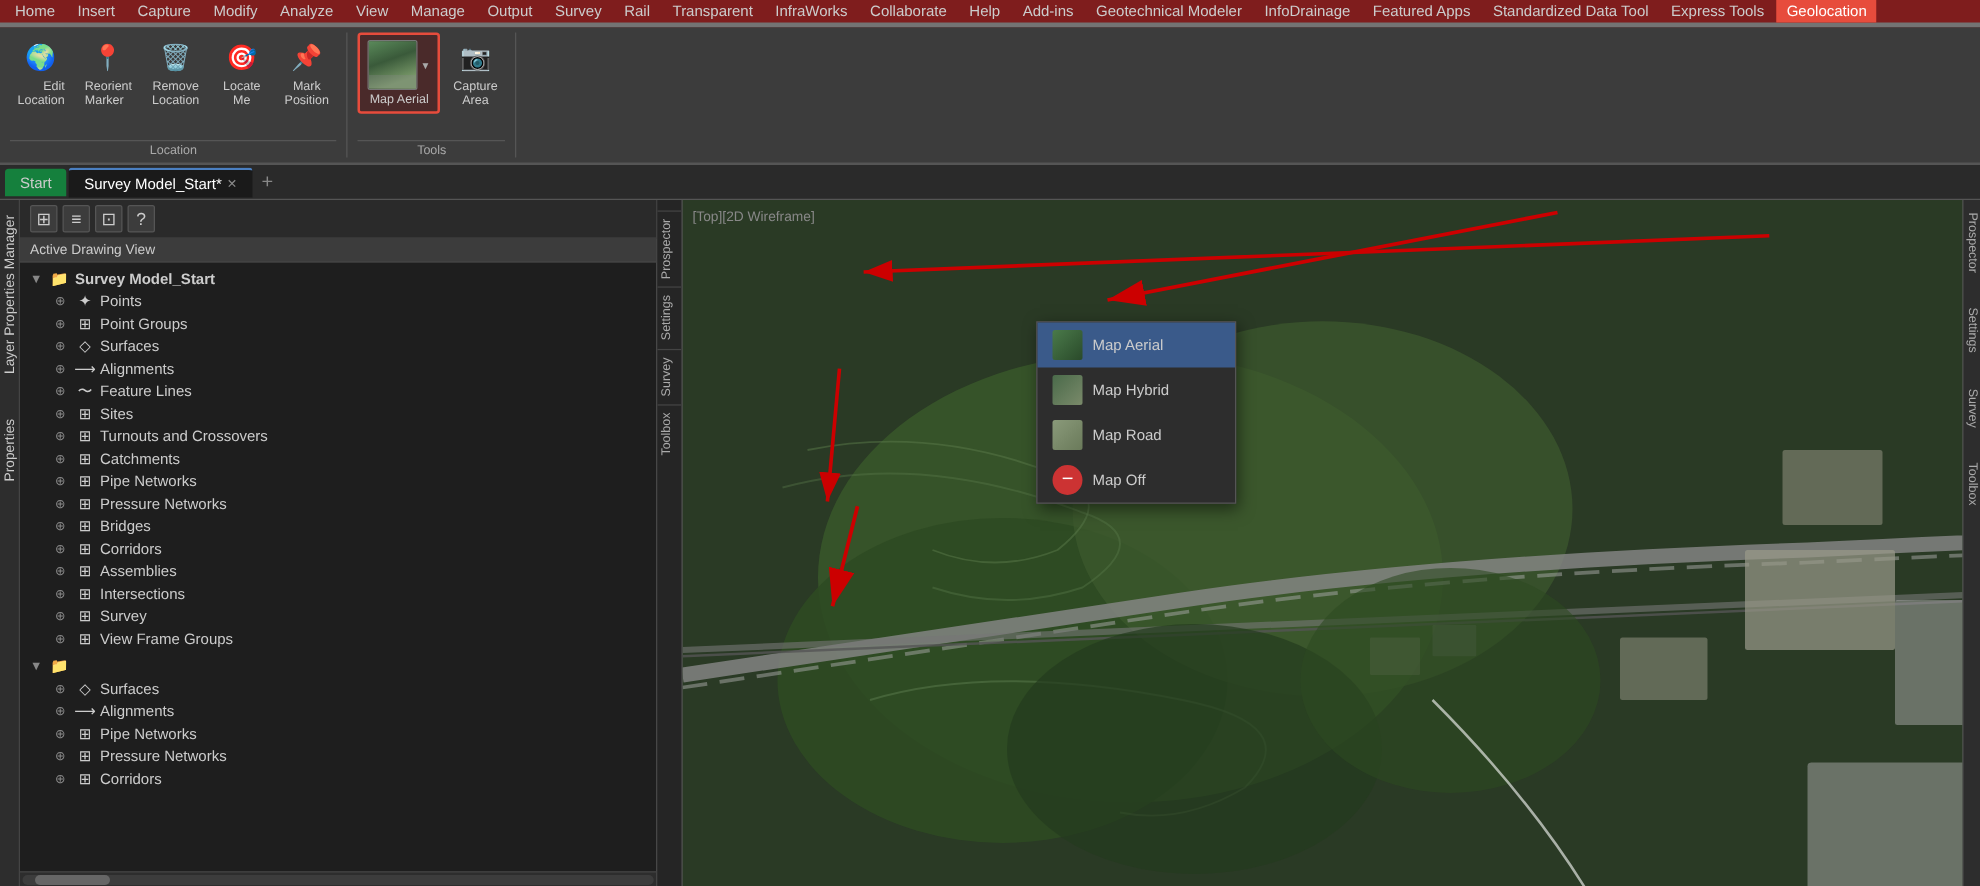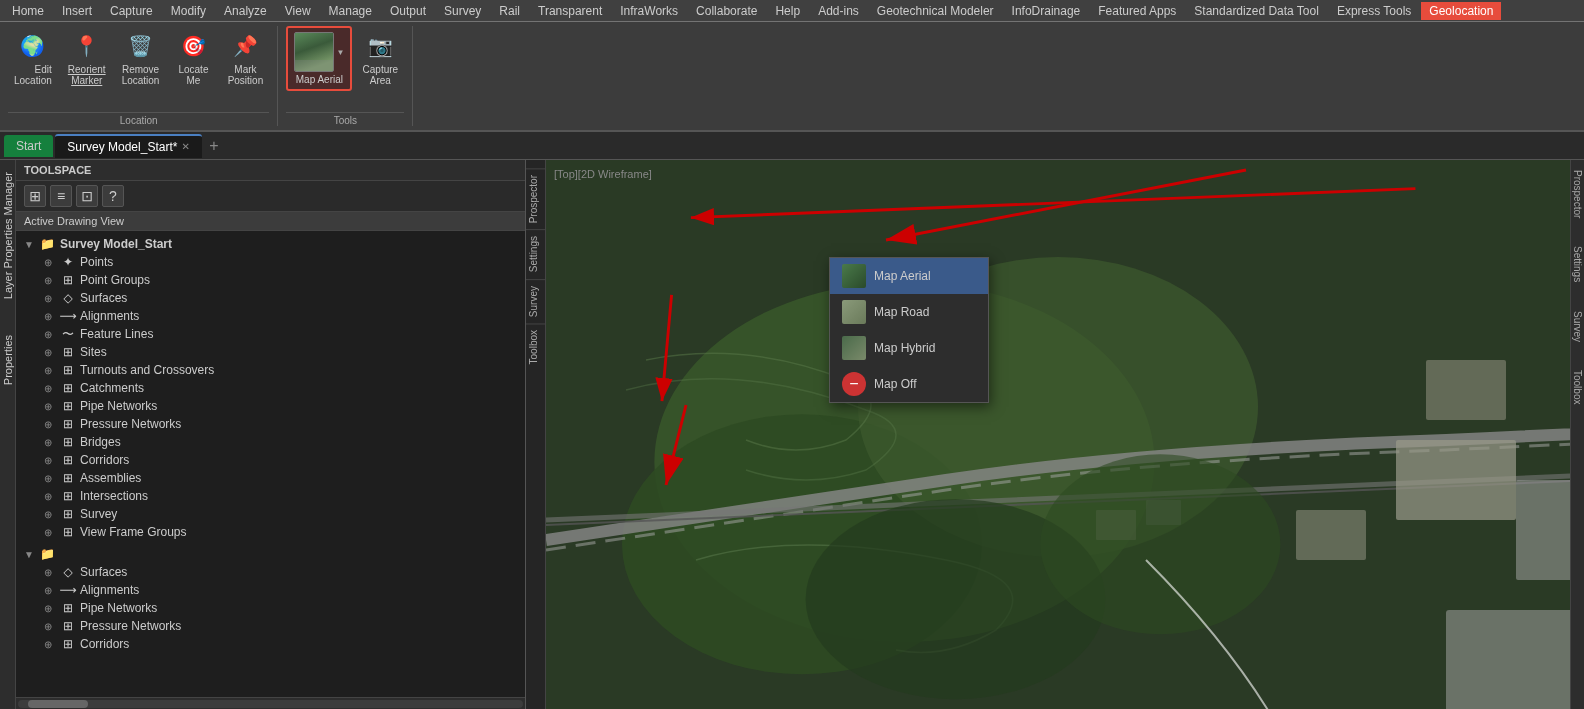--- a/index.html
+++ b/index.html
@@ -1,21 +1,21 @@
 <!DOCTYPE html>
 <html><head>
   <meta charset="utf-8">
   <style>
     * { margin: 0; padding: 0; box-sizing: border-box; }
     body { font-family: 'Segoe UI', Arial, sans-serif; font-size: 12px; background: #1e1e1e; color: #ccc; overflow: hidden; width: 1584px; height: 709px; }
 
     
     #menu-bar {
-      display: flex; align-items: center; background: #404040; height: 22px;
-      border-bottom: 1px solid #737373; padding: 0 4px; gap: 2px;
+      display: flex; align-items: center; background: #7f1d1d; height: 22px;
+      border-bottom: 4px solid #737373; padding: 0 4px; gap: 2px;
     }
     .menu-item {
       color: #ccc; padding: 2px 8px; cursor: pointer; font-size: 12px;
       white-space: nowrap;
     }
     .menu-item.active { background: #e74c3c; color: white; }
 
     
     #ribbon {
       background: #3c3c3c; border-bottom: 2px solid #555; height: 110px;
@@ -211,21 +211,21 @@
 
     <div class="ribbon-group">
       <div class="ribbon-buttons">
         <div class="ribbon-btn">
           <div class="ribbon-icon">🌍</div>
           <div style="font-size:10px; white-space:pre-line; text-align:right;">Edit
 Location</div>
         </div>
         <div class="ribbon-btn">
           <div class="ribbon-icon">📍</div>
-          <div style="font-size:10px; white-space:pre-line; text-align:center;text-decoration:underline;">Reorient
+          <div style="font-size:10px; white-space:pre-line; text-align:left;">Reorient
 Marker</div>
         </div>
         <div class="ribbon-btn">
           <div class="ribbon-icon">🗑️</div>
           <div style="font-size:10px; white-space:pre-line; text-align:center;">Remove
 Location</div>
         </div>
         <div class="ribbon-btn">
           <div class="ribbon-icon">🎯</div>
           <div style="font-size:10px; white-space:pre-line; text-align:center;">Locate
@@ -279,23 +279,20 @@
 </div>
 
 <div id="main">
 
   <div id="side-tabs-left">
     <div class="side-tab-label">Layer Properties Manager</div>
     <div class="side-tab-label">Properties</div>
   </div>
 
   <div id="toolspace">
-    <div id="toolspace-header">
-      <span>TOOLSPACE</span>
-    </div>
     <div id="toolspace-toolbar">
       <div class="ts-toolbar-btn">⊞</div>
       <div class="ts-toolbar-btn">≡</div>
       <div class="ts-toolbar-btn">⊡</div>
       <div class="ts-toolbar-btn">?</div>
     </div>
     <div id="active-drawing-label">Active Drawing View</div>
 
     <div style="flex:1;overflow:hidden;display:flex;flex-direction:column;">
       <div id="tree-area">
@@ -491,26 +488,26 @@
         <line x1="130" y1="130" x2="120" y2="240" stroke="#cc0000" stroke-width="3" marker-end="url(#arrowhead)"></line>
       </svg>
     </div>
 
     <div id="map-dropdown">
       <div class="dropdown-item selected">
         <div class="dropdown-icon aerial"></div>
         <span>Map Aerial</span>
       </div>
       <div class="dropdown-item">
+        <div class="dropdown-icon hybrid"></div>
+        <span>Map Hybrid</span>
+      </div>
+      <div class="dropdown-item">
         <div class="dropdown-icon road"></div>
         <span>Map Road</span>
-      </div>
-      <div class="dropdown-item">
-        <div class="dropdown-icon hybrid"></div>
-        <span>Map Hybrid</span>
       </div>
       <div class="dropdown-item">
         <div class="dropdown-icon off">−</div>
         <span>Map Off</span>
       </div>
     </div>
 
     <svg style="position:absolute;top:0;left:0;width:100%;height:100%;pointer-events:none;" xmlns="http://www.w3.org/2000/svg">
       <defs>
         <marker id="ah1" markerWidth="10" markerHeight="7" refX="10" refY="3.5" orient="auto">

